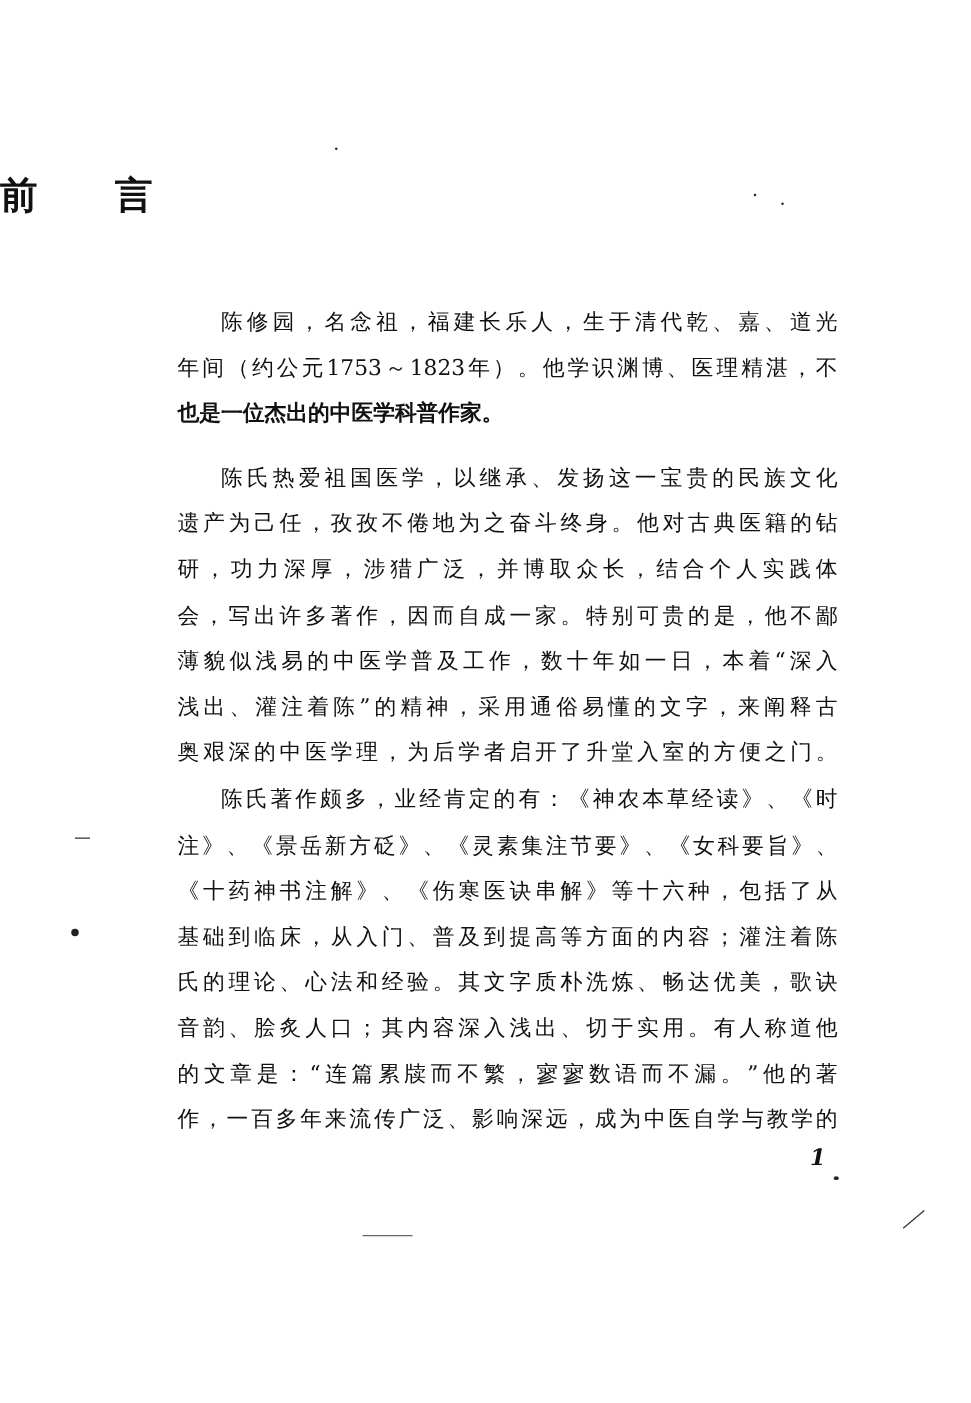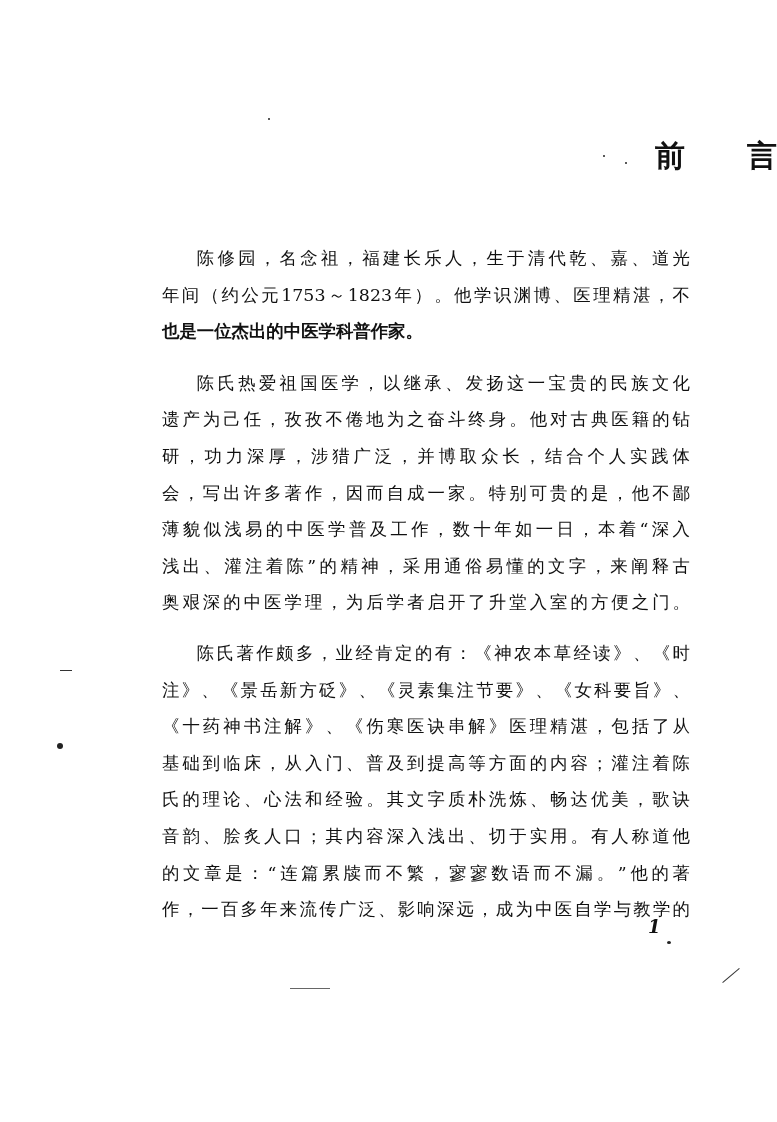--- a/index.html
+++ b/index.html
@@ -1,22 +1,22 @@
 <!DOCTYPE html>
 <html><head>
 <meta charset="utf-8">
 <style>
   html, body { margin: 0; padding: 0; background: #ffffff; }
   body { width: 777px; height: 1122px; position: relative; overflow: hidden;
          font-family: "DejaVu Serif", "Liberation Serif", serif; color: #111; }
-  .title { position: absolute; top: 136px; left: 0; width: 777px; text-align: right;
+  .title { position: absolute; top: 136px; left: 0; width: 777px; text-align: left;
            font-size: 30px; font-weight: bold; letter-spacing: 0; }
   .title span { display: inline-block; }
   .title .gap { width: 62px; }
-  .body { position: absolute; left: 162px; top: 240px; width: 528px; }
+  .body { position: absolute; left: 142px; top: 240px; width: 528px; }
   .para { margin: 0; font-size: 17.4px; line-height: 36.6px; text-align: justify; text-indent: 2em; }
   .line { display: block; white-space: nowrap; text-align: justify; text-align-last: justify; }
   .line.last { text-align-last: left; font-weight: bold; }
   .page-num { position: absolute; left: 648px; top: 916px; font-size: 18px; font-weight: bold; font-style: italic; }
   .speck { position: absolute; background: #222; border-radius: 50%; }
   .stroke { position: absolute; background: #333; height: 1px; }
 </style>
 </head>
 <body>
 
@@ -33,24 +33,24 @@
     </div>
     <div class="para" style="text-indent:0; margin-top:15px">
       <span class="line" style="padding-left:2em">陈氏热爱祖国医学，以继承、发扬这一宝贵的民族文化</span>
       <span class="line">遗产为己任，孜孜不倦地为之奋斗终身。他对古典医籍的钻</span>
       <span class="line">研，功力深厚，涉猎广泛，并博取众长，结合个人实践体</span>
       <span class="line">会，写出许多著作，因而自成一家。特别可贵的是，他不鄙</span>
       <span class="line">薄貌似浅易的中医学普及工作，数十年如一日，本着“深入</span>
       <span class="line">浅出、灌注着陈”的精神，采用通俗易懂的文字，来阐释古</span>
       <span class="line">奥艰深的中医学理，为后学者启开了升堂入室的方便之门。</span>
     </div>
-    <div class="para" style="text-indent:0; margin-top:14px">
+    <div class="para" style="text-indent:0; margin-top:1px">
       <span class="line" style="padding-left:2em">陈氏著作颇多，业经肯定的有：《神农本草经读》、《时</span>
       <span class="line">注》、《景岳新方砭》、《灵素集注节要》、《女科要旨》、</span>
-      <span class="line">《十药神书注解》、《伤寒医诀串解》医理精湛，包括了从</span>
+      <span class="line">《十药神书注解》、《伤寒医诀串解》等十六种，包括了从</span>
       <span class="line">基础到临床，从入门、普及到提高等方面的内容；灌注着陈</span>
       <span class="line">氏的理论、心法和经验。其文字质朴洗炼、畅达优美，歌诀</span>
       <span class="line">音韵、脍炙人口；其内容深入浅出、切于实用。有人称道他</span>
       <span class="line">的文章是：“连篇累牍而不繁，寥寥数语而不漏。”他的著</span>
       <span class="line">作，一百多年来流传广泛、影响深远，成为中医自学与教学的</span>
     </div>
   </div>
 
   <div class="page-num">1</div>
 

